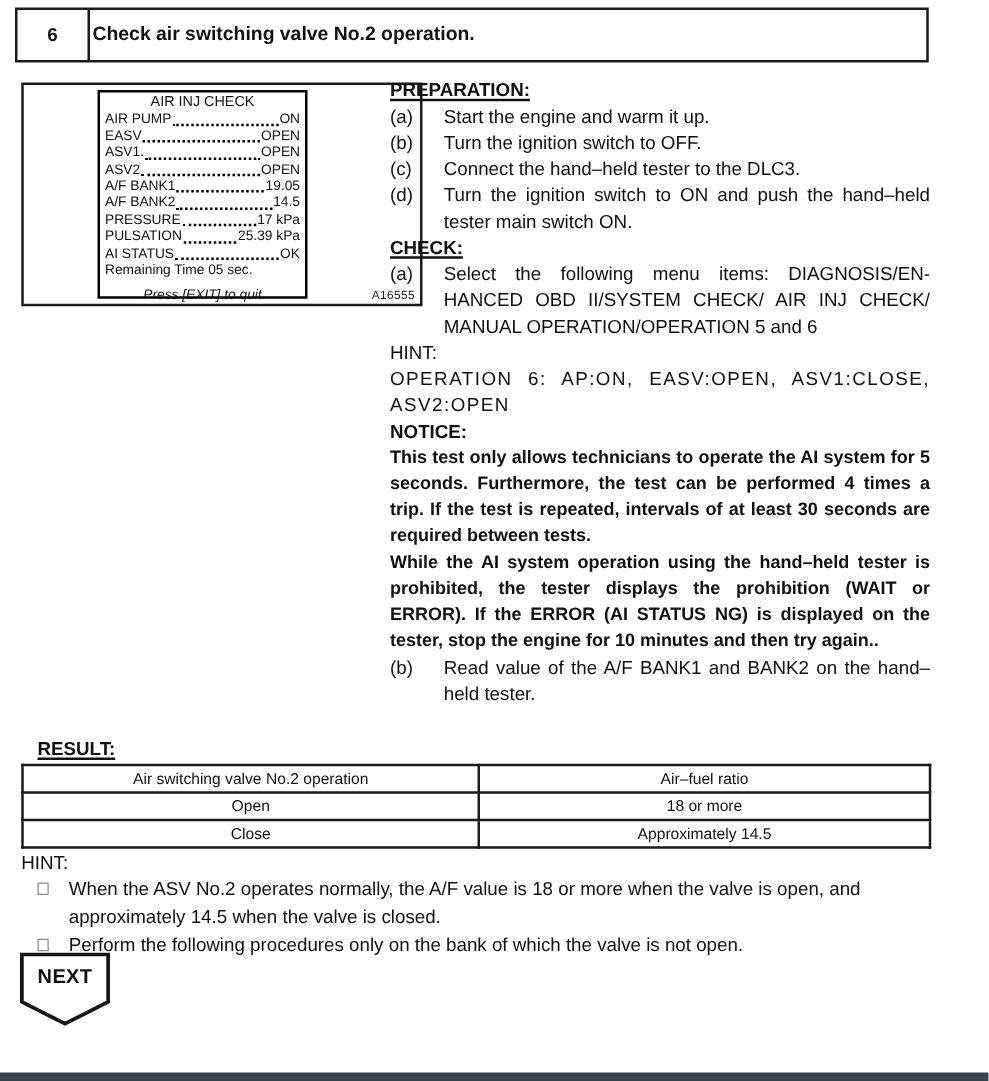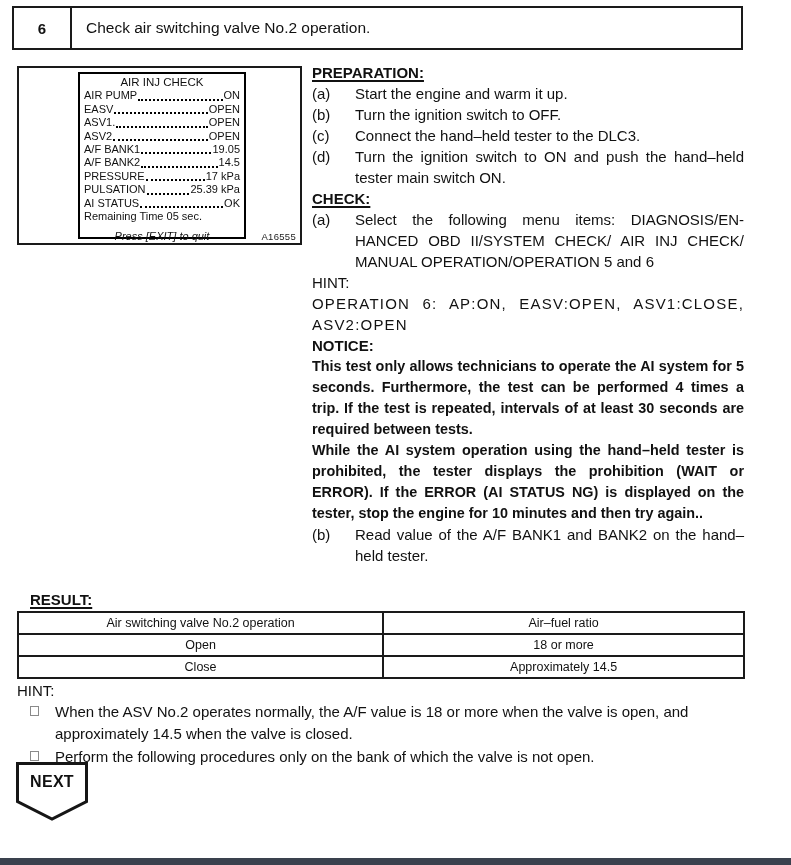--- a/index.html
+++ b/index.html
@@ -22,27 +22,27 @@
     display: flex; align-items: stretch;
     background: #fff;
   }
   .step-number {
     width: 58px; border-right: 2px solid #1a1a1a;
     display: flex; align-items: center; justify-content: center;
     font-weight: bold; font-size: 15px;
   }
   .step-title {
     flex: 1; display: flex; align-items: center;
-    padding-left: 14px; font-weight: normal; font-size: 15.5px;
+    padding-left: 2px; font-weight: bold; font-size: 15.5px;
   }
 
   
   .figure-box {
     position: absolute; left: 17px; top: 66px;
-    width: 285px; height: 179px;
+    width: 321px; height: 179px;
     border: 2px solid #1a1a1a; background: #fff;
   }
   .tester-screen {
     position: absolute; left: 59px; top: 4px;
     width: 168px; height: 167px;
     border: 2px solid #000;
     padding: 2px 4px 0 4px;
     font-size: 11px; line-height: 13.4px;
     background: #fff;
   }

